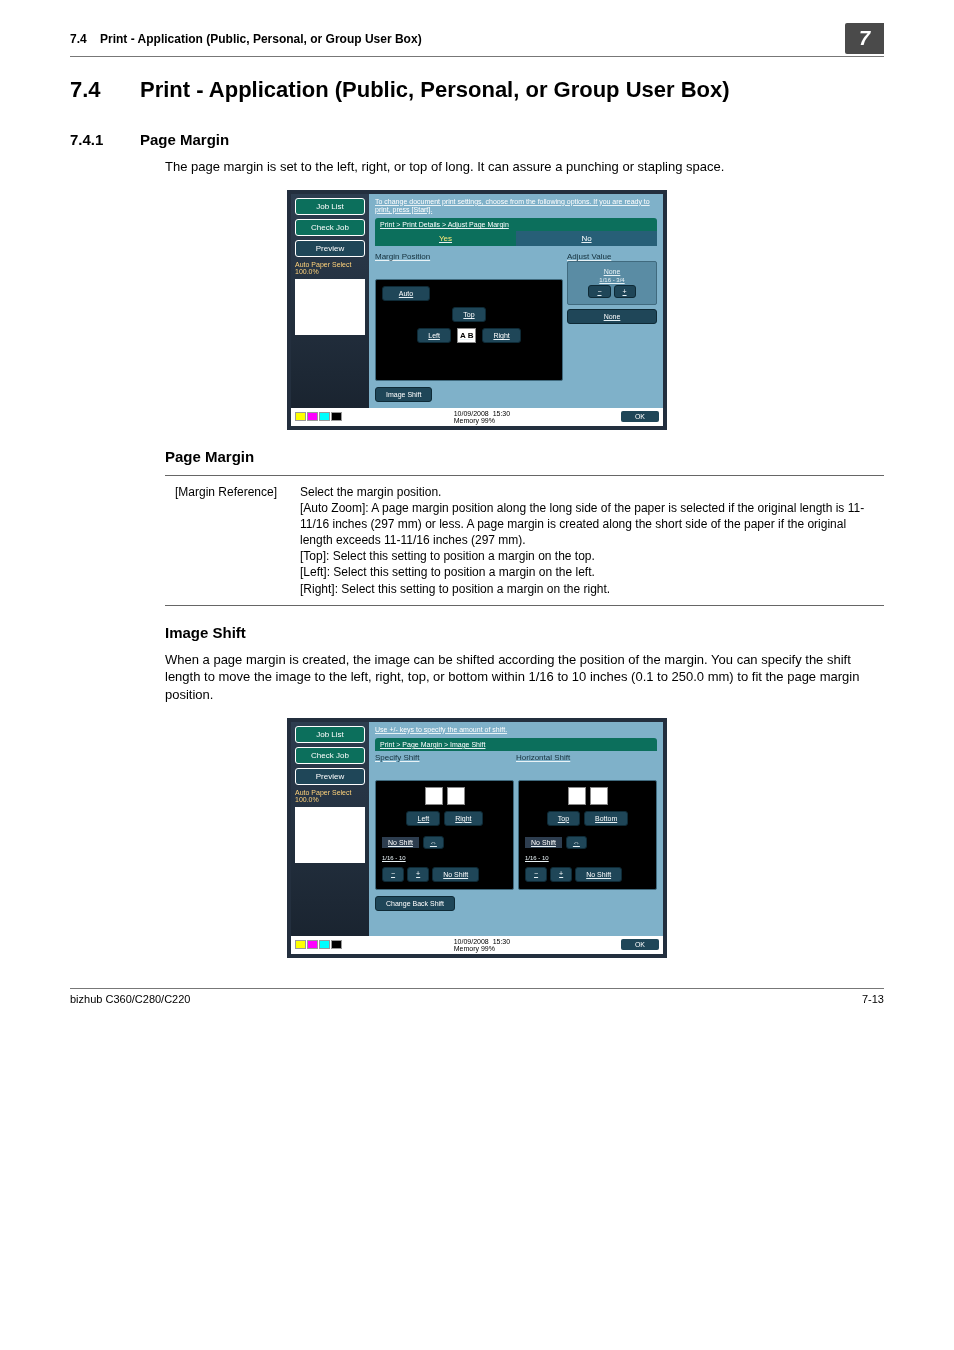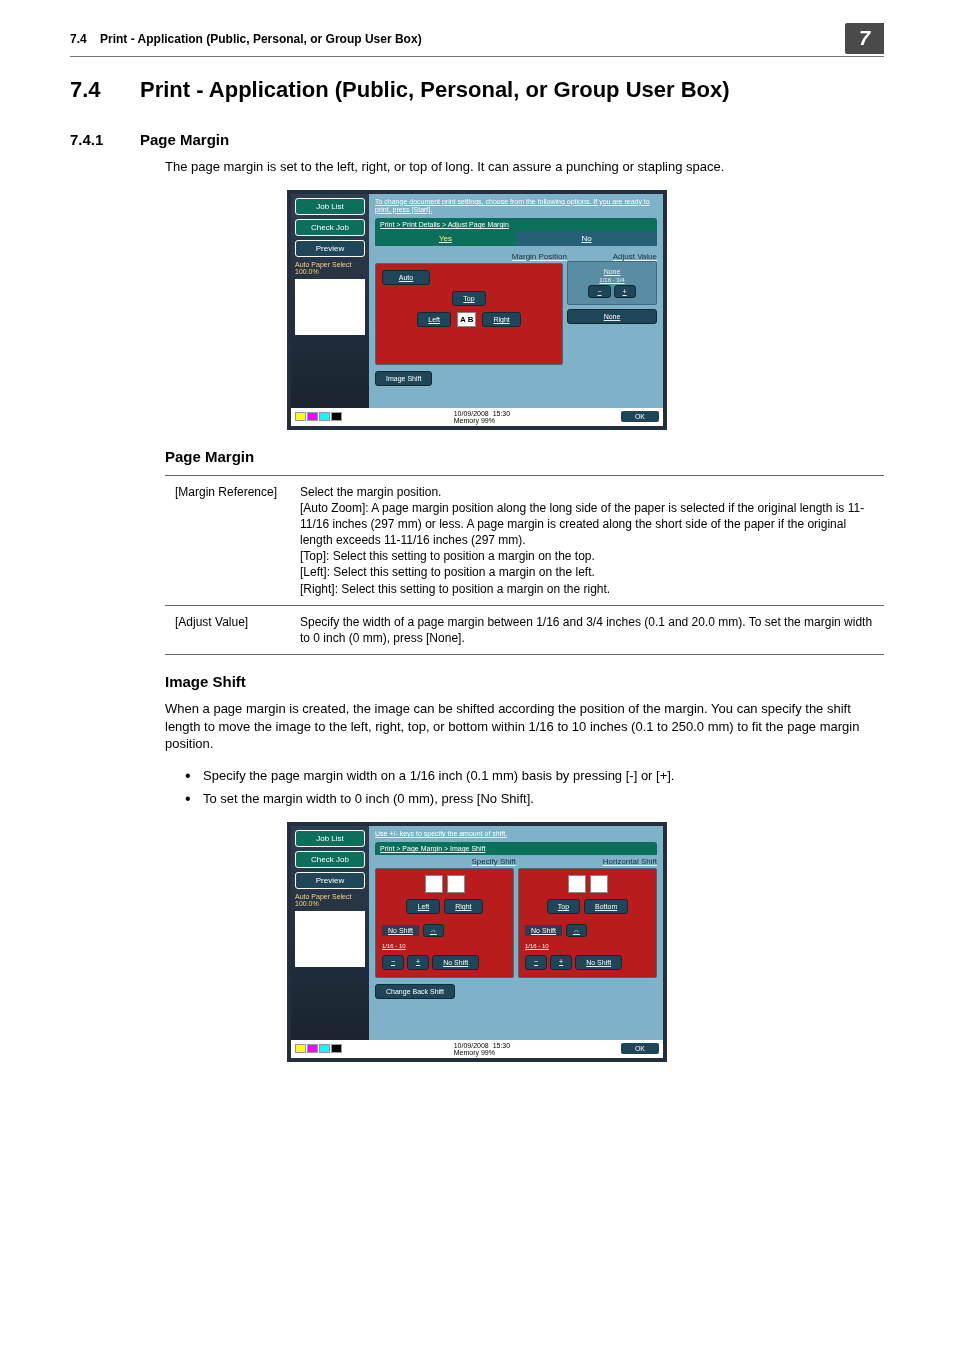--- a/index.html
+++ b/index.html
@@ -25,22 +25,22 @@
   .screenshot .sidelabel{color:#ffd27a;font-size:7px;margin-top:4px;}
   .screenshot .thumb{background:#fff;height:56px;margin-top:4px;}
   .screenshot .main{margin-left:78px;height:214px;background:#7fb1c9;padding:4px 6px;text-decoration:underline;}
   .screenshot .instr{color:#fff;font-size:7px;margin-bottom:4px;line-height:1.2}
   .screenshot .bc{background:#0c6f5c;color:#fff;padding:3px 5px;border-radius:3px 3px 0 0;font-size:7px;}
   .screenshot .yn{display:flex}
   .screenshot .yn div{flex:1;text-align:center;padding:3px 0;font-size:8px;}
   .screenshot .yes{background:#0c6f5c;color:#ffea7a;}
   .screenshot .no{background:#275f77;color:#fff;}
   .screenshot .colheads{display:flex;margin-top:6px;}
-  .screenshot .colheads div{flex:1;text-align:right;font-size:8px;color:#14303c;}
-  .screenshot .panel{background:#b91c1c;border:1px solid #406a7e;border-radius:2px;margin-top:2px;padding:6px;display:flex;gap:6px;}
+  .screenshot .colheads div{flex:1;text-align:left;font-size:8px;color:#14303c;}
+  .screenshot .panel{background:#000000;border:1px solid #406a7e;border-radius:2px;margin-top:18px;padding:6px;display:flex;gap:6px;}
   .screenshot .btn3{background:#1f4658;color:#fff;border:1px solid #0e2a36;border-radius:3px;padding:3px 10px;font-size:7px;text-align:center;}
   .screenshot .adj{border:1px solid #406a7e;border-radius:2px;background:#5a8ca4;padding:6px;text-align:center;font-size:7px;}
   .screenshot .statusbar{clear:both;background:#fff;color:#000;font-size:7px;padding:2px 4px;display:flex;justify-content:space-between;align-items:center;}
   .screenshot .ok{background:#1f4658;color:#fff;padding:2px 14px;border-radius:2px;}
   .screenshot .toners span{display:inline-block;width:11px;height:9px;margin-right:1px;border:1px solid #999;vertical-align:middle;}
   table.spec{width:calc(100% - 95px);margin-left:95px;border-collapse:collapse;font-size:12px;margin-bottom:14px;}
   table.spec th,table.spec td{border-top:1px solid #666;border-bottom:1px solid #666;padding:8px 10px;text-align:left;vertical-align:top;line-height:1.35;}
   table.spec th{font-weight:bold;}
   table.spec td.itemcell{width:125px;}
   .footer{display:flex;justify-content:space-between;border-top:1px solid #777;padding-top:4px;margin-top:30px;font-size:11px;}
@@ -121,33 +121,25 @@
   <table class="spec">
     <tbody>
     <tr>
           <td class="itemcell">[Margin Reference]</td>
           <td style="white-space:pre-line">Select the margin position.
 [Auto Zoom]: A page margin position along the long side of the paper is selected if the original length is 11-11/16 inches (297 mm) or less. A page margin is created along the short side of the paper if the original length exceeds 11-11/16 inches (297 mm).
 [Top]: Select this setting to position a margin on the top.
 [Left]: Select this setting to position a margin on the left.
 [Right]: Select this setting to position a margin on the right.</td>
         </tr>
-    <tr>
-          <td class="itemcell">[Adjust Value]</td>
-          <td>Specify the width of a page margin between 1/16 and 3/4 inches (0.1 and 20.0 mm). To set the margin width to 0 inch (0 mm), press [None].</td>
-        </tr>
   </tbody>
     </table>
 
   <h3>Image Shift</h3>
   <p class="body">When a page margin is created, the image can be shifted according the position of the margin. You can specify the shift length to move the image to the left, right, top, or bottom within 1/16 to 10 inches (0.1 to 250.0 mm) to fit the page margin position.</p>
-  <ul class="ref">
-    <li>Specify the page margin width on a 1/16 inch (0.1 mm) basis by pressing [-] or [+].</li>
-    <li>To set the margin width to 0 inch (0 mm), press [No Shift].</li>
-  </ul>
 
   <div class="screenshot-wrap">
     <div class="screenshot">
       <div class="sidebar">
         <div class="sidebtn">Job List</div>
         <div class="sidebtn">Check Job</div>
         <div class="sidebtn" style="background:#1f4658">Preview</div>
         <div class="sidelabel">Auto Paper Select  100.0%</div>
         <div class="thumb"></div>
       </div>
@@ -203,14 +195,18 @@
         <div style="margin-top:6px"><div class="btn3" style="display:inline-block">Change Back Shift</div></div>
       </div>
       <div class="statusbar">
         <span class="toners"><span style="background:#ff0"></span><span style="background:#f0f"></span><span style="background:#0ff"></span><span style="background:#000"></span></span>
         <span><span>10/09/2008</span>&nbsp;&nbsp;<span>15:30</span><br><span>Memory  99%</span></span>
         <span class="ok">OK</span>
       </div>
     </div>
   </div>
 
+  <div class="footer">
+    <span>bizhub C360/C280/C220</span>
+    <span>7-13</span>
+  </div>
 
 </div>
 
 </body></html>

